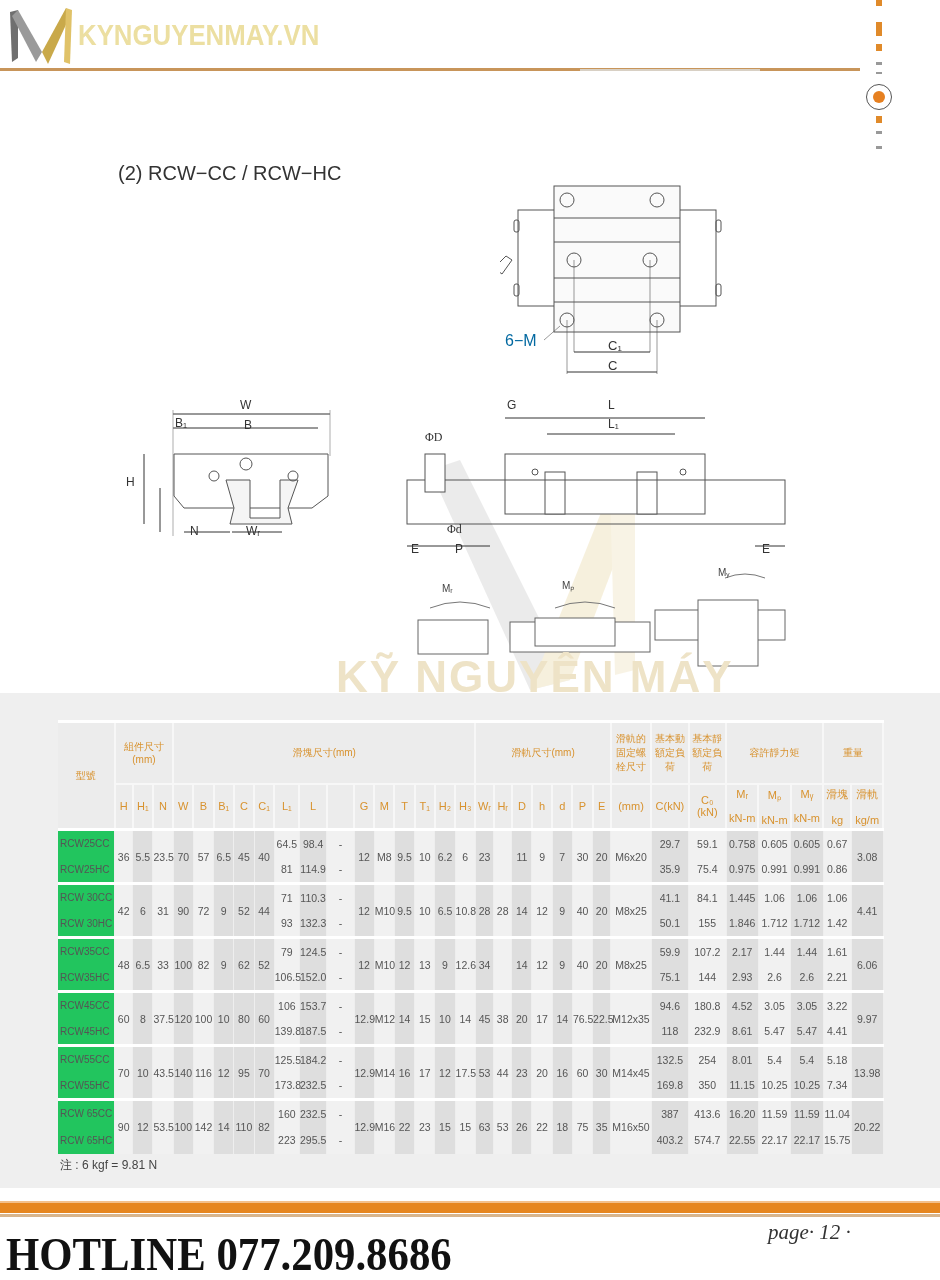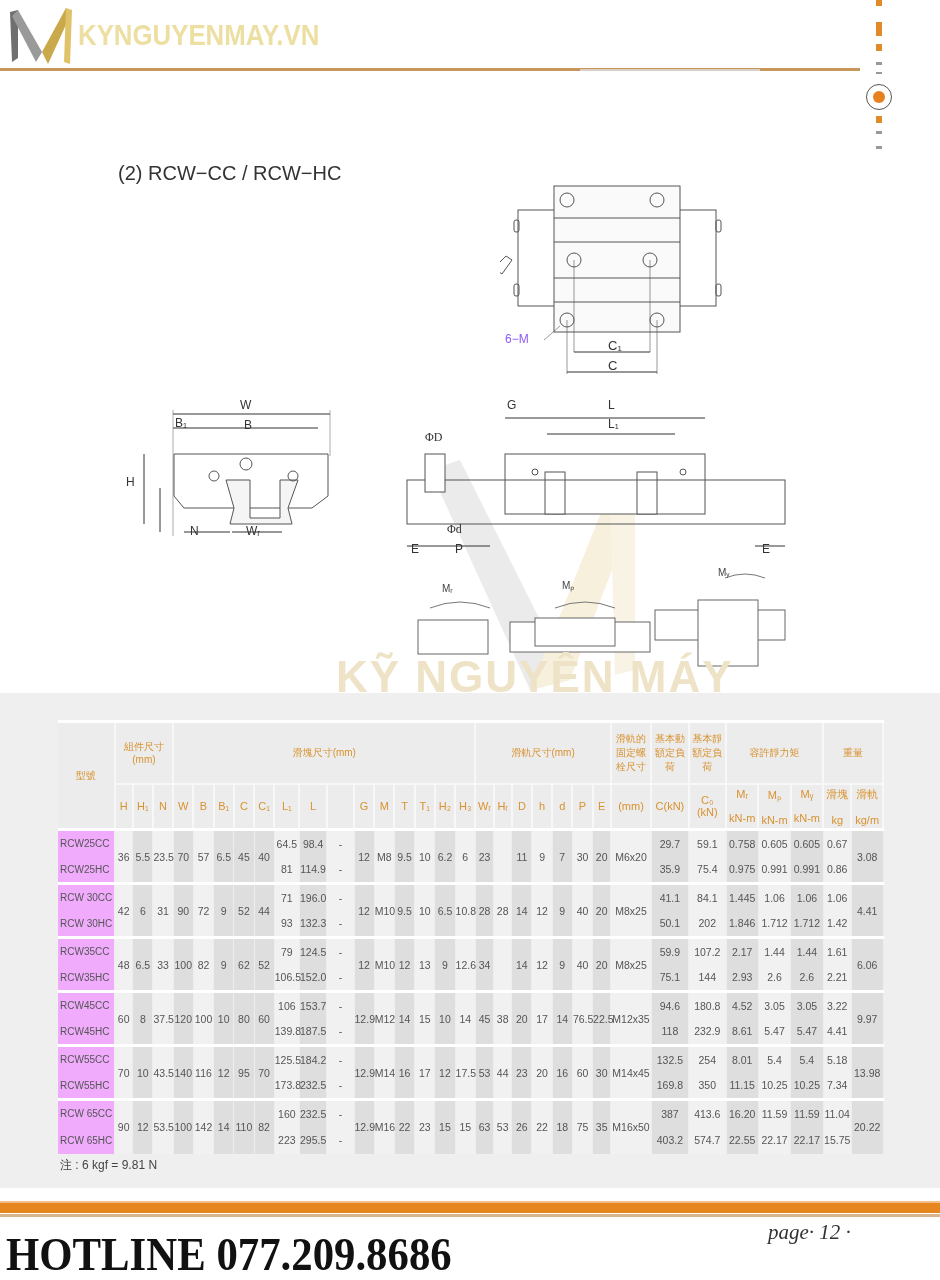--- a/index.html
+++ b/index.html
@@ -19,21 +19,21 @@
   .watermark { position: absolute; left: 336px; top: 652px; font-size: 44px; font-weight: bold; color: #eee3c7; letter-spacing: 2px; }
   .wm-m { position: absolute; left: 420px; top: 450px; width: 220px; height: 240px; opacity: 0.5; }
   .table-panel { position: absolute; left: 0; top: 693px; width: 940px; height: 495px; background: #efefef; }
   .spec-table { position: absolute; left: 58px; top: 720px; width: 826px; border-collapse: collapse; table-layout: fixed; font-size: 10.5px; color: #555; }
   .spec-table td, .spec-table th { text-align: center; vertical-align: middle; padding: 0; font-weight: normal; }
   .spec-table thead th { color: #d8922e; background: #ececec; border-right: 2px solid #f7f7f7; border-bottom: 2px solid #f7f7f7; font-size: 10px; }
   .spec-table thead tr.top th { border-top: 3px solid #fff; height: 62px; }
   .spec-table thead tr.sub th { height: 46px; font-size: 11px; }
   .spec-table tbody td { height: 27px; border-right: 1px solid #eee; }
   .spec-table tbody tr.first td { border-top: 3px solid #fff; }
-  .spec-table td.model { text-align: left; padding-left: 2px; background: #f0abfc; font-size: 10px; }
+  .spec-table td.model { text-align: left; padding-left: 2px; background: #22c55e; font-size: 10px; }
   .spec-table td.alt { background: #dedede; }
   .spec-table td.plain { background: #f1f1f1; }
   .note { position: absolute; left: 60px; top: 1157px; font-size: 12px; color: #444; }
   .footer-bar { position: absolute; left: 0; top: 1201px; width: 940px; height: 12px; background: #e6861f; border-top: 2px solid #f3c08b; }
   .footer-thin { position: absolute; left: 0; top: 1214px; width: 940px; height: 3px; background: #d8b58c; }
   .hotline { position: absolute; left: 6px; top: 1228px; font-family: "Liberation Serif", serif; font-weight: bold; font-size: 46px; color: #111; letter-spacing: 0px; transform: scaleX(0.93); transform-origin: left; }
   .page-no { position: absolute; left: 768px; top: 1220px; font-family: "Liberation Serif", serif; font-style: italic; font-size: 21px; color: #333; }
 </style>
 </head>
 <body>
@@ -92,21 +92,21 @@
   <line x1="74" y1="80" x2="74" y2="172" stroke="#555" stroke-width="0.6"></line>
   <line x1="150" y1="80" x2="150" y2="172" stroke="#555" stroke-width="0.6"></line>
   <line x1="67" y1="140" x2="67" y2="194" stroke="#555" stroke-width="0.6"></line>
   <line x1="157" y1="140" x2="157" y2="194" stroke="#555" stroke-width="0.6"></line>
   <line x1="74" y1="172" x2="150" y2="172" stroke="#333"></line>
   <line x1="67" y1="192" x2="157" y2="192" stroke="#333"></line>
   <text class="draw-label" x="108" y="170">C₁</text>
   <text class="draw-label" x="108" y="190">C</text>
   <line x1="44" y1="160" x2="60" y2="146" stroke="#555" stroke-width="0.6"></line>
 </svg>
-<div style="position:absolute;left:505px;top:332px;font-size:12px;color:#8b5cf6;">6−M</div>
+<div style="position:absolute;left:505px;top:332px;font-size:16px;color:#0369a1;">6−M</div>
 
 <svg class="drawing" style="left:118px;top:396px;" width="240" height="150">
   <line x1="55" y1="18" x2="212" y2="18" stroke="#333"></line>
   <line x1="55" y1="32" x2="200" y2="32" stroke="#333"></line>
   <line x1="55" y1="14" x2="55" y2="140" stroke="#777" stroke-width="0.6"></line>
   <line x1="212" y1="14" x2="212" y2="60" stroke="#777" stroke-width="0.6"></line>
   <path d="M56,58 L210,58 L210,100 L194,112 L66,112 L56,100 Z" fill="#fff" stroke="#555"></path>
   <path d="M108,84 L132,84 L132,122 L162,122 L162,84 L180,84 L170,112 L174,128 L112,128 L116,112 Z" fill="#f5f5f5" stroke="#555"></path>
   <circle cx="128" cy="68" r="6" fill="none" stroke="#555"></circle>
   <circle cx="96" cy="80" r="5" fill="none" stroke="#555"></circle>
@@ -300,21 +300,21 @@
         <td class="model">RCW 30CC</td>
         <td class="plain" rowspan="2">42</td>
         <td class="alt" rowspan="2">6</td>
         <td class="plain" rowspan="2">31</td>
         <td class="alt" rowspan="2">90</td>
         <td class="plain" rowspan="2">72</td>
         <td class="alt" rowspan="2">9</td>
         <td class="alt" rowspan="2">52</td>
         <td class="alt" rowspan="2">44</td>
         <td class="plain">71</td>
-        <td class="alt">196.0</td>
+        <td class="alt">110.3</td>
         <td class="plain">-</td>
         <td class="alt" rowspan="2">12</td>
         <td class="plain" rowspan="2">M10</td>
         <td class="alt" rowspan="2">9.5</td>
         <td class="plain" rowspan="2">10</td>
         <td class="alt" rowspan="2">6.5</td>
         <td class="plain" rowspan="2">10.8</td>
         <td class="alt" rowspan="2">28</td>
         <td class="plain" rowspan="2">28</td>
         <td class="alt" rowspan="2">14</td>
@@ -330,21 +330,21 @@
         <td class="alt">1.06</td>
         <td class="plain">1.06</td>
         <td class="alt" rowspan="2">4.41</td>
       </tr>
       <tr class="">
         <td class="model">RCW 30HC</td>
         <td class="plain">93</td>
         <td class="alt">132.3</td>
         <td class="plain">-</td>
         <td class="alt">50.1</td>
-        <td class="plain">202</td>
+        <td class="plain">155</td>
         <td class="alt">1.846</td>
         <td class="plain">1.712</td>
         <td class="alt">1.712</td>
         <td class="plain">1.42</td>
       </tr>
       <tr class="first">
         <td class="model">RCW35CC</td>
         <td class="plain" rowspan="2">48</td>
         <td class="alt" rowspan="2">6.5</td>
         <td class="plain" rowspan="2">33</td>

